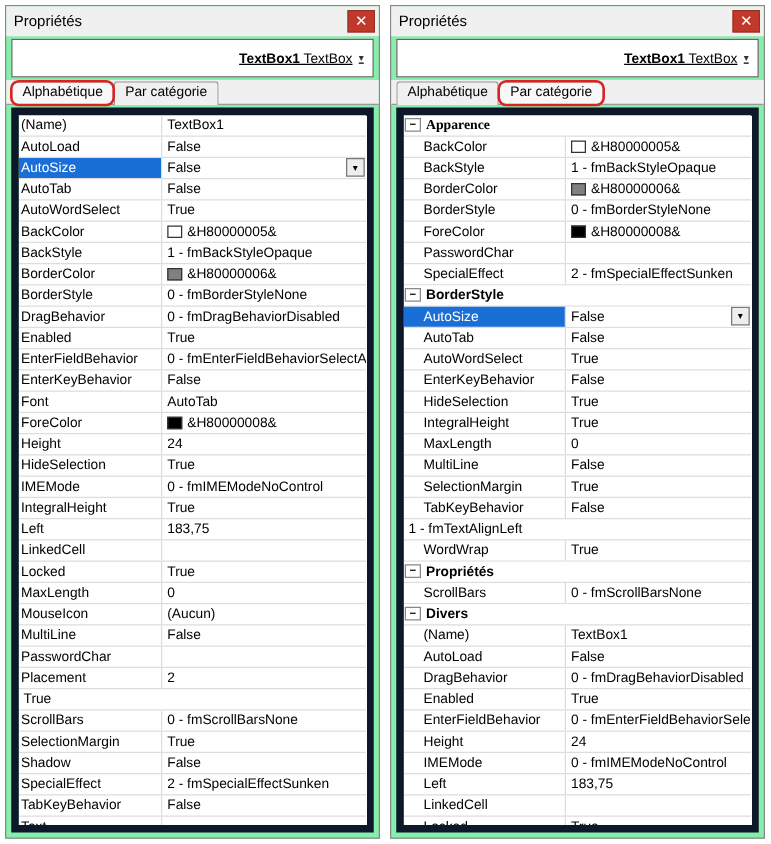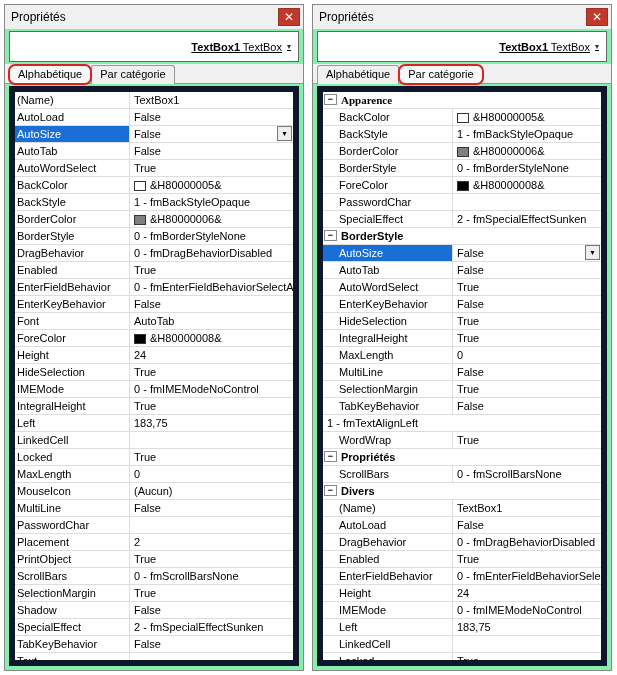--- a/index.html
+++ b/index.html
@@ -282,21 +282,20 @@
       </div>
       <div class="row">
         <div class="cell-name">PasswordChar</div>
         <div class="cell-val"><span></span></div>
       </div>
       <div class="row">
         <div class="cell-name">Placement</div>
         <div class="cell-val"><span>2</span></div>
       </div>
       <div class="row">
-        <div class="cell-name">PrintObject</div>
         <div class="cell-val"><span>True</span></div>
       </div>
       <div class="row">
         <div class="cell-name">ScrollBars</div>
         <div class="cell-val"><span>0 - fmScrollBarsNone</span></div>
       </div>
       <div class="row">
         <div class="cell-name">SelectionMargin</div>
         <div class="cell-val"><span>True</span></div>
       </div>

